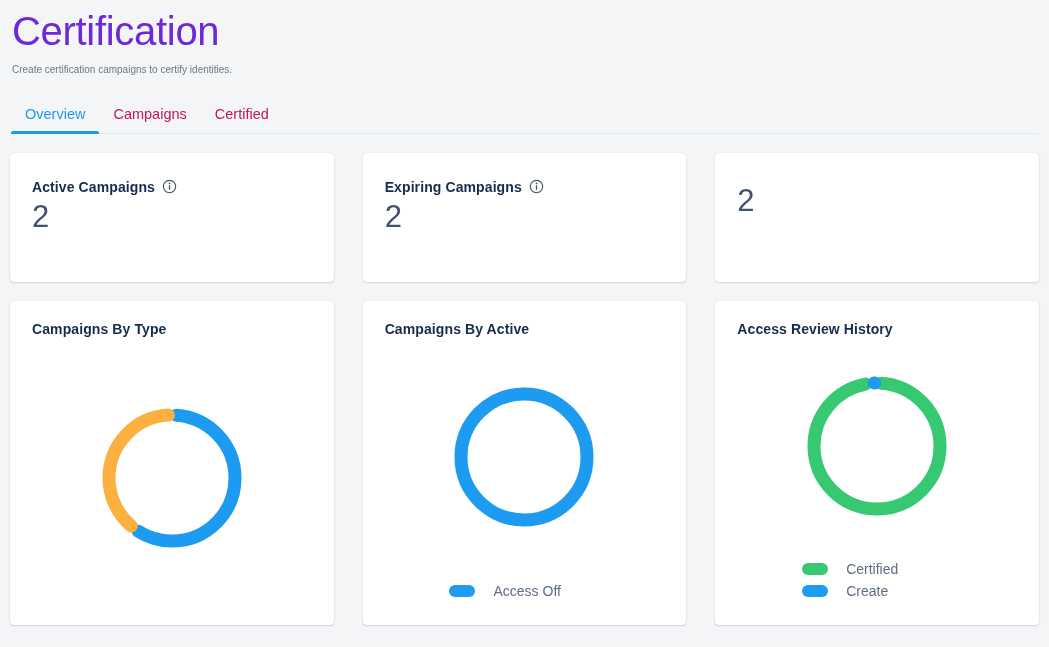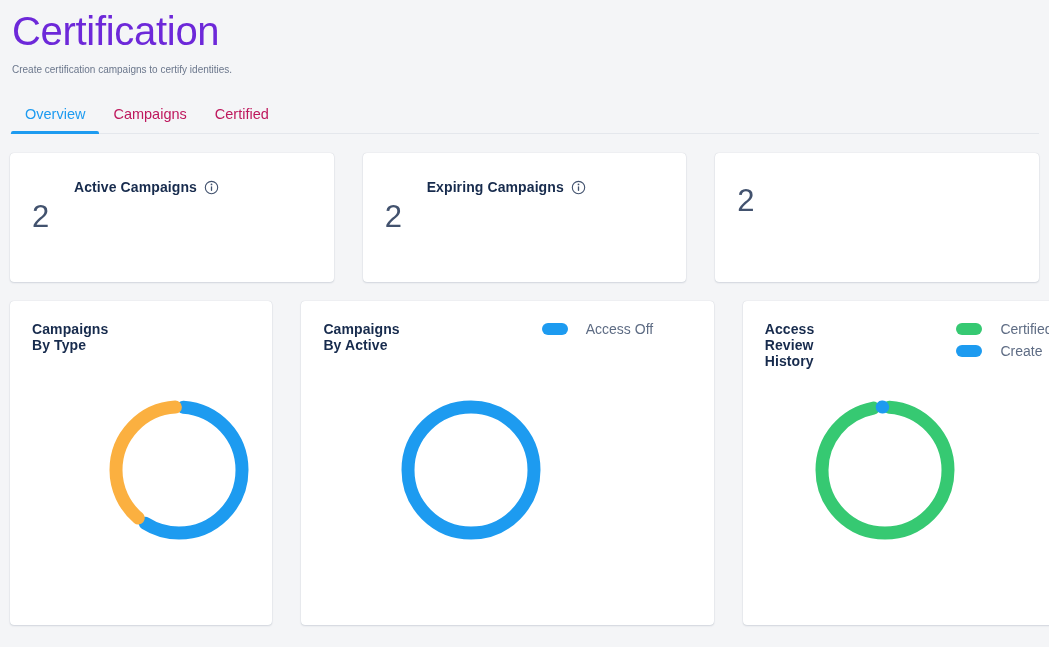--- a/index.html
+++ b/index.html
@@ -88,23 +88,22 @@
     box-shadow: 0 1px 2px rgba(9,30,66,0.13), 0 0 1px rgba(9,30,66,0.20);
   }
 
   
   .stat-card {
     height: 129px;
     padding: 26px 22px 0 22px;
   }
   .stat-head {
     display: flex;
-    align-items: center;
+    align-items: flex-start;
     gap: 7px;
-    margin-left: 42px;
   }
   .stat-label {
     font-size: 14px;
     font-weight: bold;
     color: #172b4d;
     letter-spacing: 0.1px;
   }
   .info-icon {
     width: 15px;
     height: 15px;
@@ -121,21 +120,21 @@
   }
 
   
   .chart-row {
     margin-top: 19px;
   }
   .chart-card {
     height: 324px;
     padding: 20px 22px 0 22px;
     display: flex;
-    flex-direction: row;
+    flex-direction: column;
   }
   .chart-title {
     font-size: 14px;
     font-weight: bold;
     color: #172b4d;
     letter-spacing: 0.1px;
   }
   .donut-wrap {
     flex: 1 1 auto;
     display: flex;

